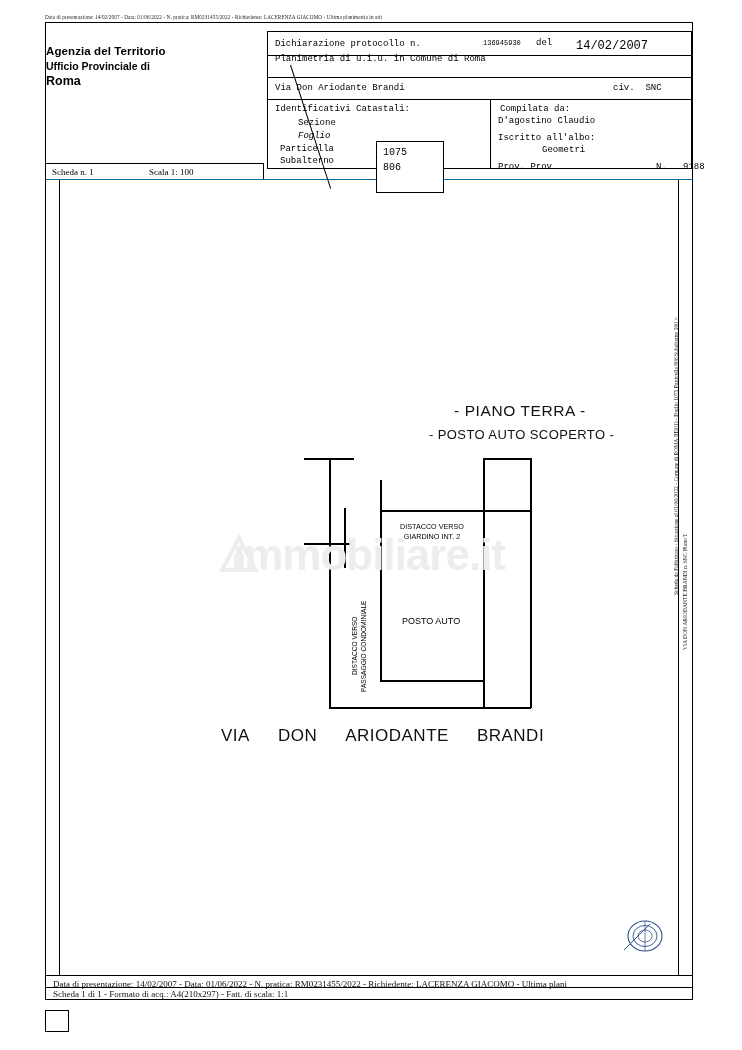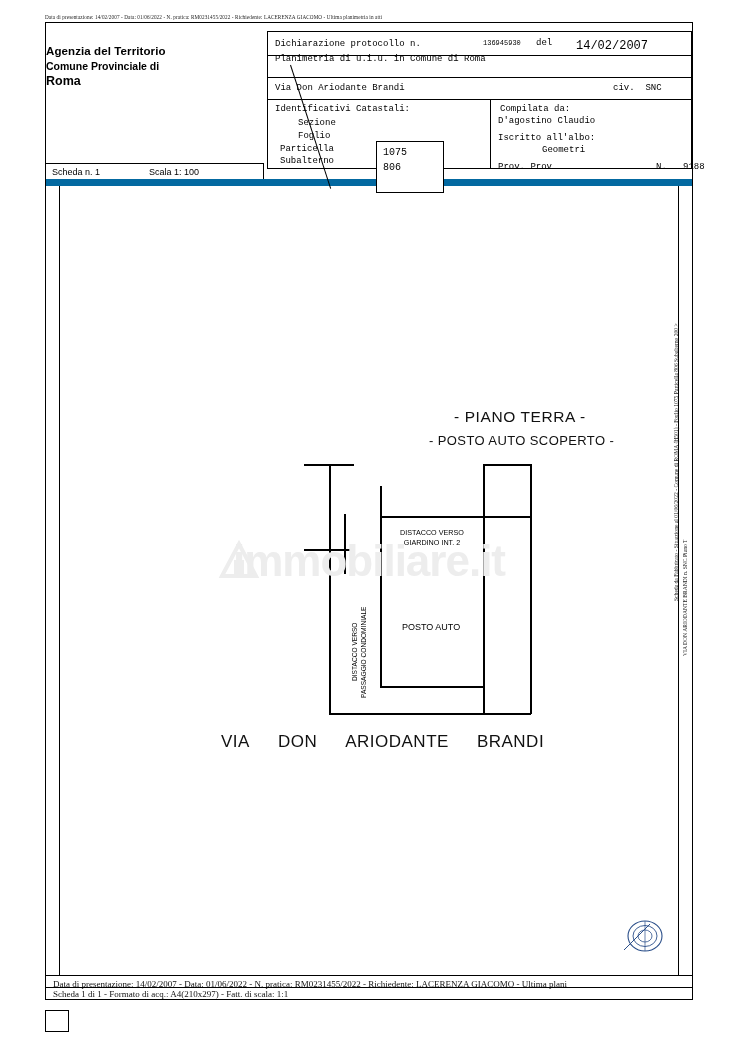--- a/index.html
+++ b/index.html
@@ -114,21 +114,21 @@
   }
   .row1 { left: 7px; top: 7px; }
   .row1b { left: 215px; top: 7px; font-size: 7px; }
   .row1c { left: 268px; top: 6px; }
   .row1d { left: 300px; top: 7px; font-size: 12px; margin-left: 8px; }
   .row2 { left: 7px; top: 22px; text-align: right; }
   .row3 { left: 7px; top: 51px; }
   .row3b { left: 345px; top: 51px; }
   .row4 { left: 7px; top: 72px; }
   .row5 { left: 30px; top: 86px; }
-  .row6 { left: 30px; top: 99px; }
+  .row6 { left: 30px; top: 99px; font-style: italic; }
   .row7 { left: 12px; top: 112px; }
   .row8 { left: 12px; top: 124px; }
   .rcol1 { left: 232px; top: 72px; }
   .rcol2 { left: 230px; top: 84px; }
   .rcol3 { left: 230px; top: 101px; }
   .rcol4 { left: 230px; top: 113px; margin-left: 44px; }
   .rcol5 { left: 230px; top: 130px; }
   .rcol6 { left: 388px; top: 130px; }
 
   
@@ -160,34 +160,34 @@
   }
 
   
   .scheda-bar {
     position: absolute;
     left: 0; top: 140px;
     width: 218px; height: 17px;
     border: 1px solid #000;
     border-left: none;
     box-sizing: border-box;
-    font-family: Liberation Sans, sans-serif;
+    font-family: Liberation Serif, serif;
     font-size: 9px;
     color: #000;
     text-align: right;
   }
   .scheda-n { position: absolute; left: 6px; top: 3px; }
   .scheda-scala { position: absolute; left: 103px; top: 3px; }
 
   
   .draw-area {
     position: absolute;
     left: 0; top: 156px;
     width: 646px; height: 797px;
-    border-top: 7px solid #0369a1;
+    border-top: 1px solid #0369a1;
     box-sizing: border-box;
     overflow: hidden;
   }
   .inner-frame {
     position: absolute;
     left: 13px; top: 0px;
     width: 620px; height: 797px;
     border-left: 1px solid #000;
     border-right: 1px solid #000;
     box-sizing: border-box;
@@ -343,21 +343,21 @@
 <div class="page">
 
   <div class="micro-header">Data di presentazione: 14/02/2007 - Data: 01/06/2022 - N. pratica: RM0231455/2022 - Richiedente: LACERENZA GIACOMO - Ultima planimetria in atti</div>
 
   <div class="doc-frame">
 
     <div class="hdr">
 
       <div class="hdr-left">
         <div class="agenzia">Agenzia del Territorio</div>
-        <div class="ufficio">Comune Provinciale di</div>
+        <div class="ufficio">Ufficio Provinciale di</div>
         <div class="roma">Roma</div>
       </div>
 
       <div class="hdr-right">
         <div class="hr-line l1"></div>
         <div class="hr-line l2"></div>
         <div class="hr-line l3"></div>
         <div class="vsplit"></div>
 
         <div class="cell row1">Dichiarazione protocollo n.</div>

